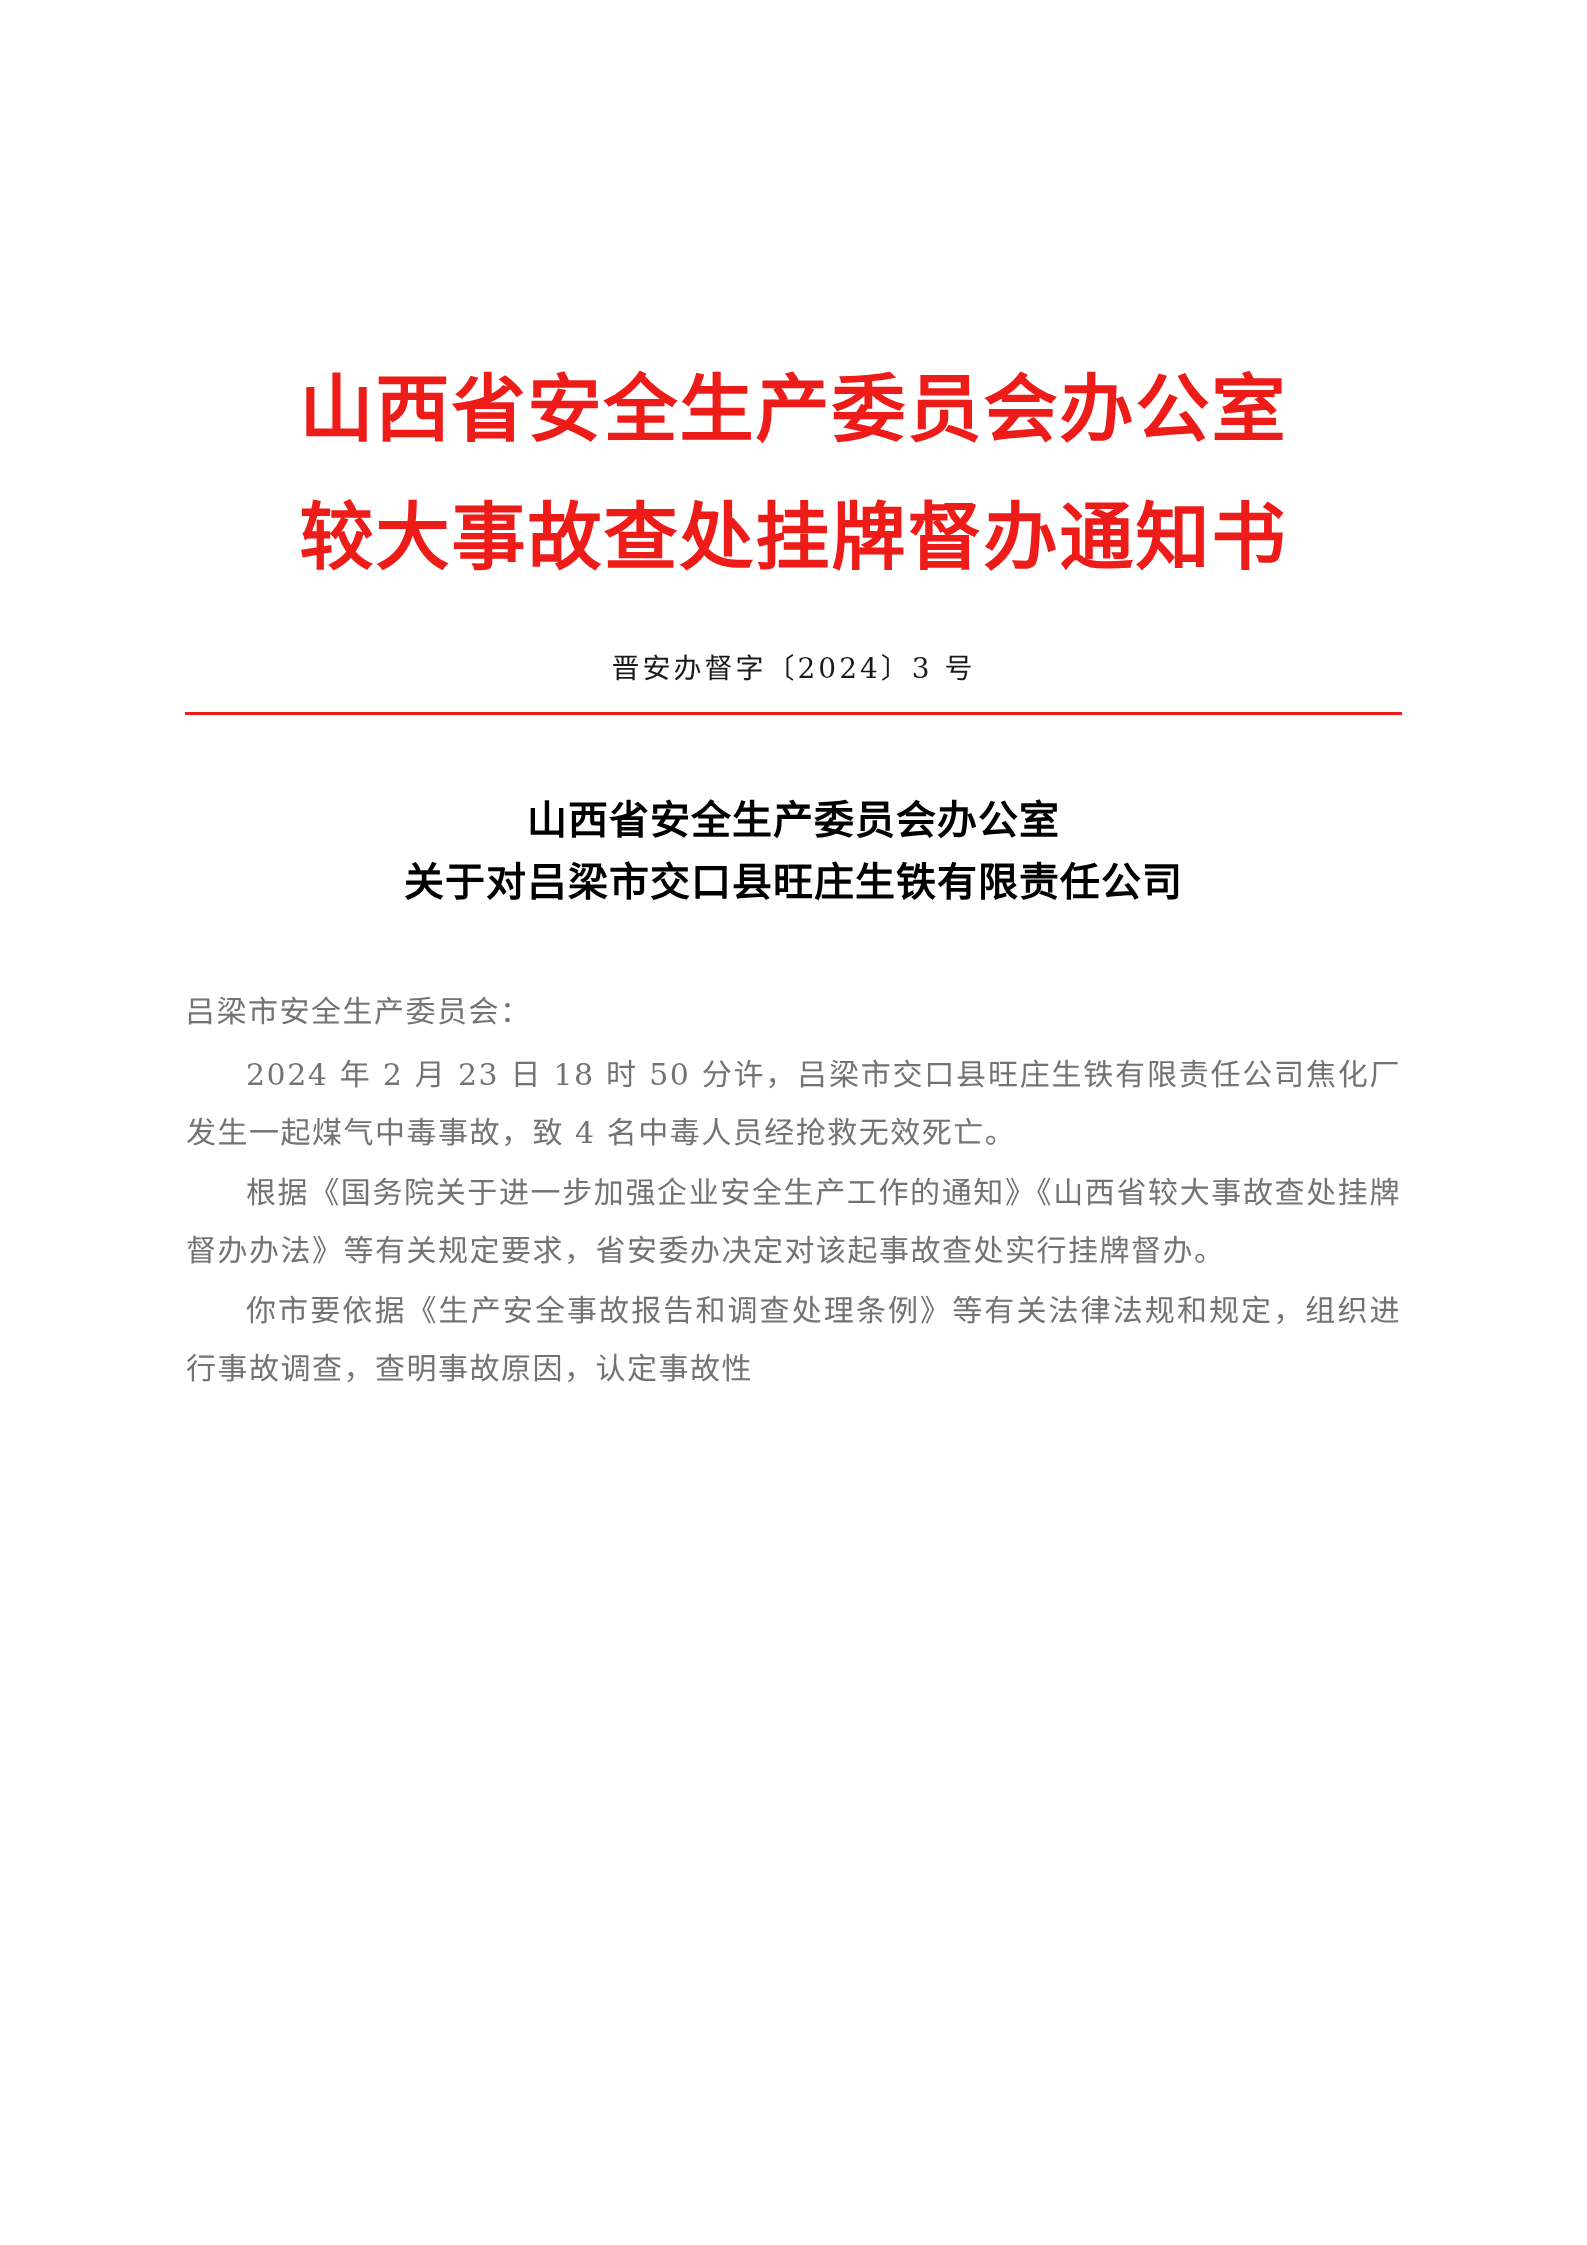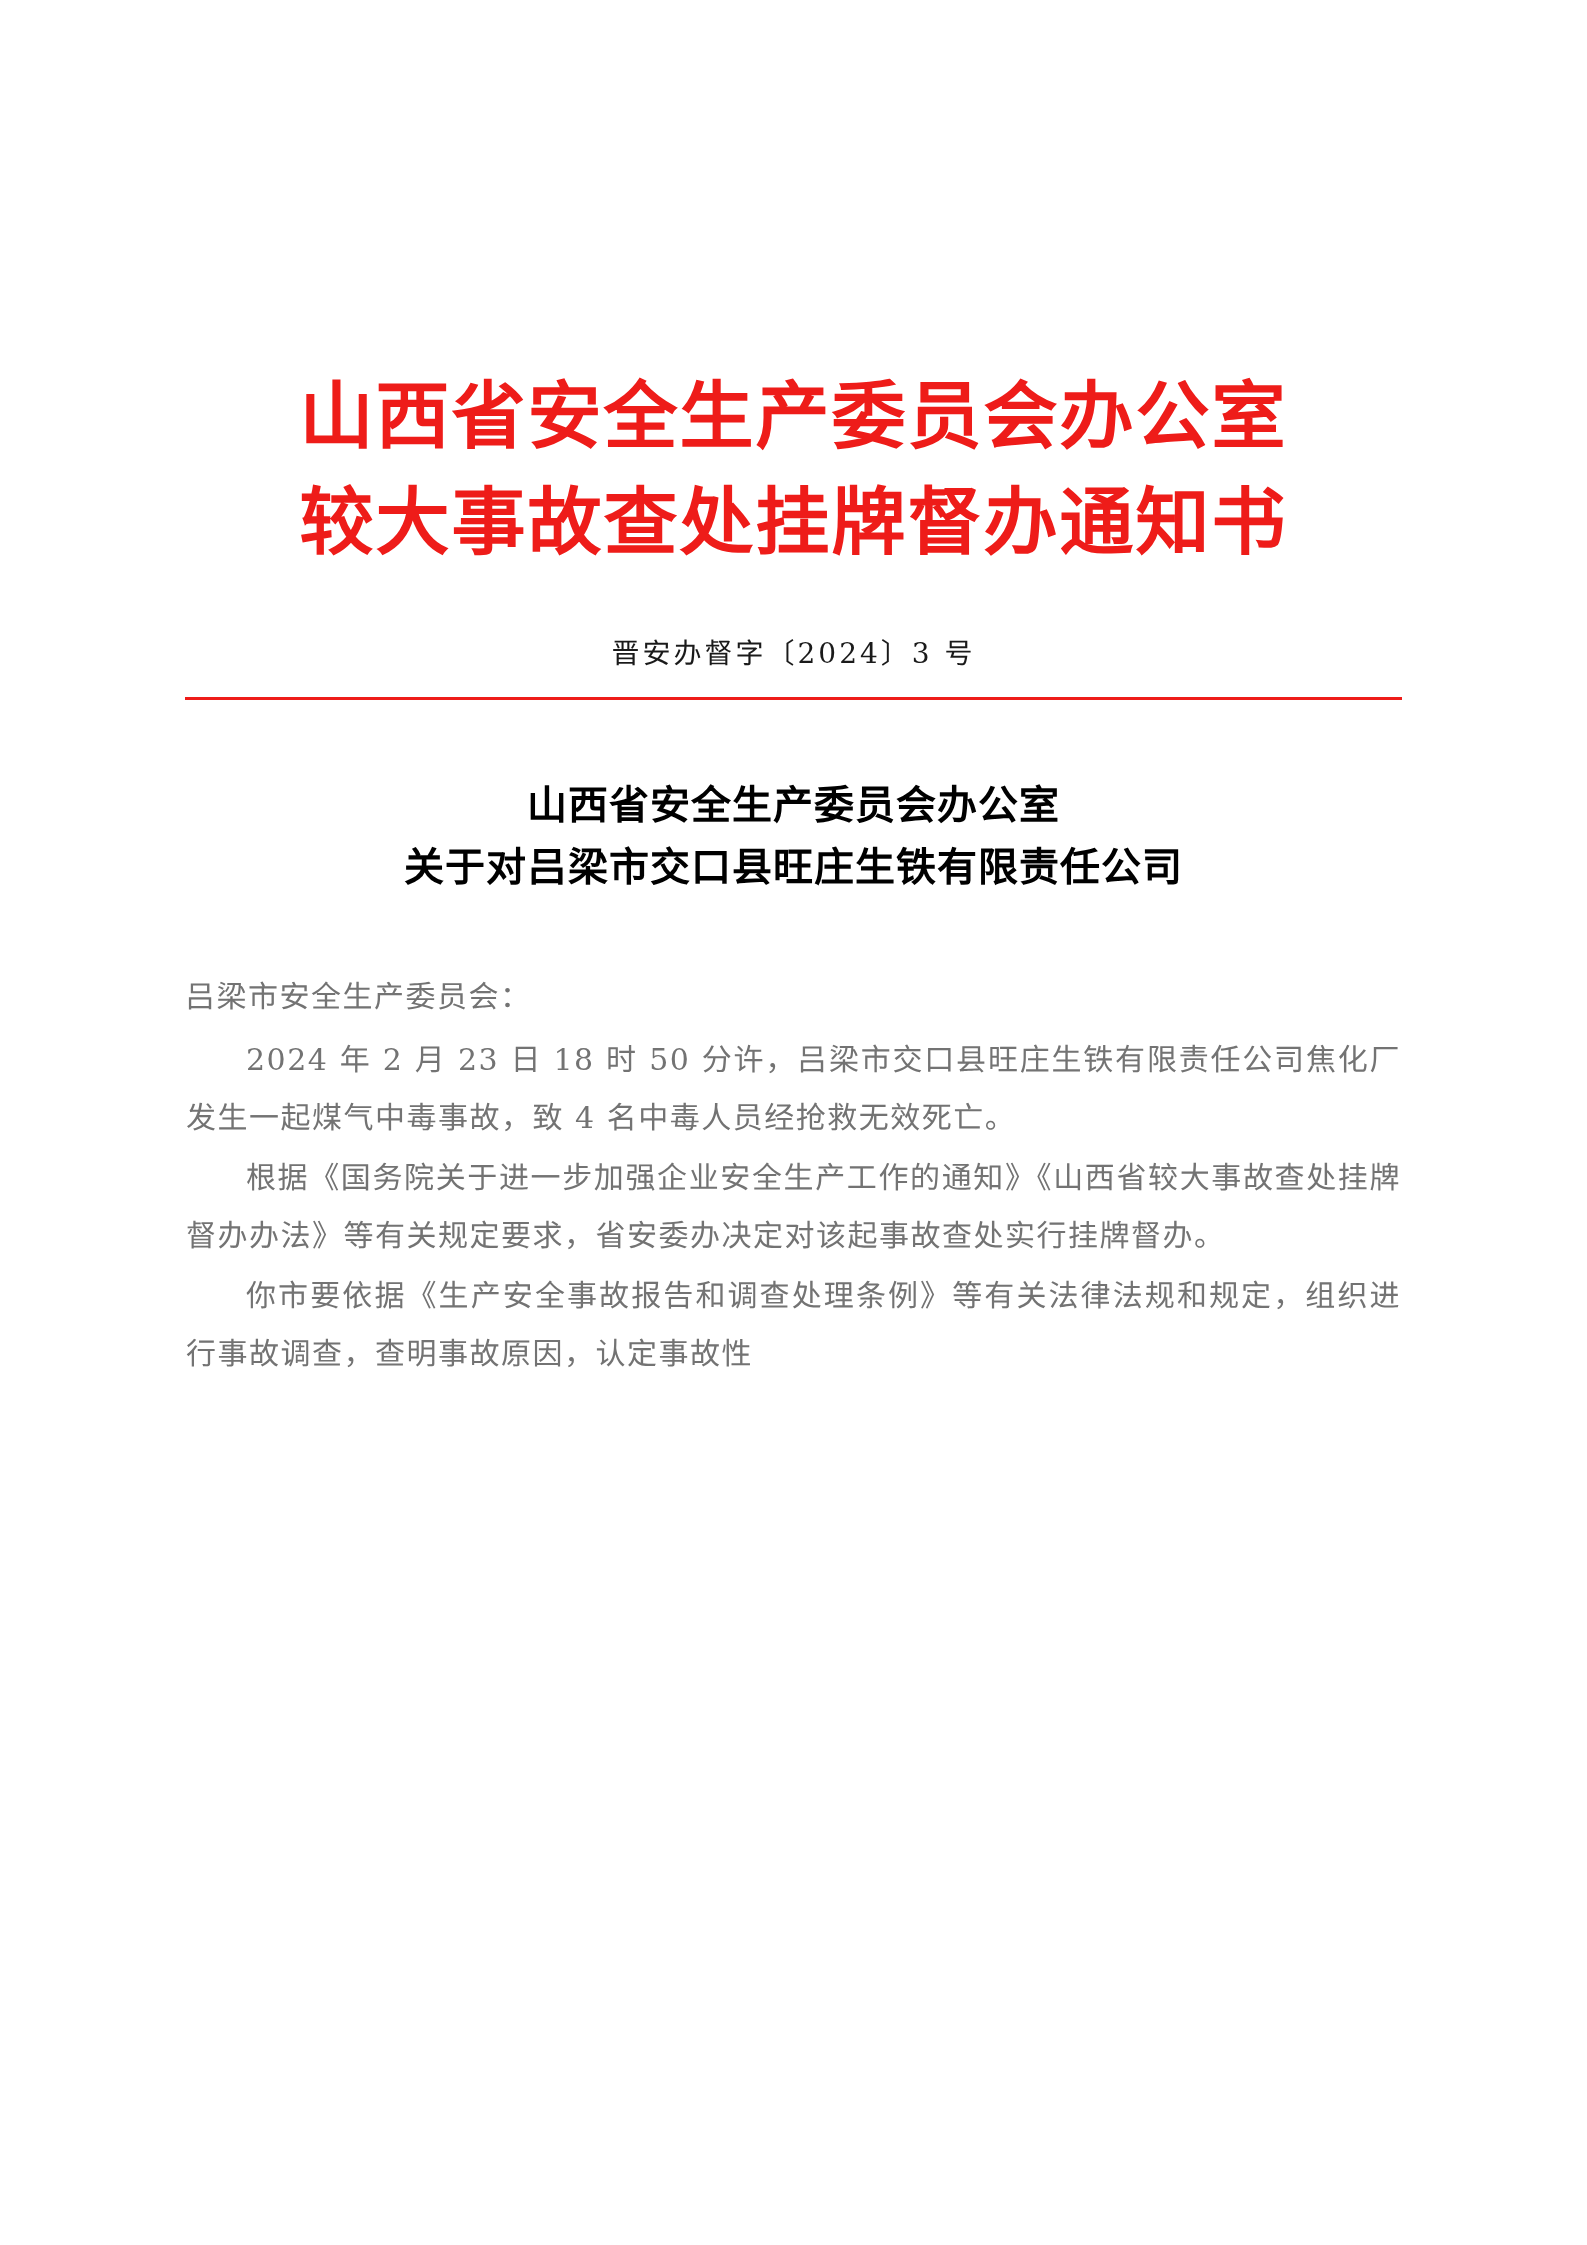--- a/index.html
+++ b/index.html
@@ -13,38 +13,38 @@
     font-family: "DejaVu Serif", "Liberation Serif", serif;
     color: #000000;
     position: relative;
     overflow: hidden;
   }
   .page {
     position: relative;
     width: 1587px;
     height: 1695px;
     box-sizing: border-box;
-    padding: 8px 185px;
+    padding: 1px 185px;
   }
 
   
   .masthead {
     padding-top: 360px;
     text-align: center;
   }
   .masthead-line {
     color: #ee1c19;
     font-family: "DejaVu Serif", "Liberation Serif", serif;
     font-weight: bold;
     letter-spacing: 2px;
     line-height: 1.32;
     white-space: nowrap;
   }
   .masthead-line.l1 { font-size: 74px; }
-  .masthead-line.l2 { font-size: 74px; margin-top: 8px; }
+  .masthead-line.l2 { font-size: 74px; margin-top: 30px; }
 
   
   .doc-number {
     margin-top: 60px;
     text-align: center;
     font-size: 28px;
     letter-spacing: 3px;
     color: #1a1a1a;
   }
 

